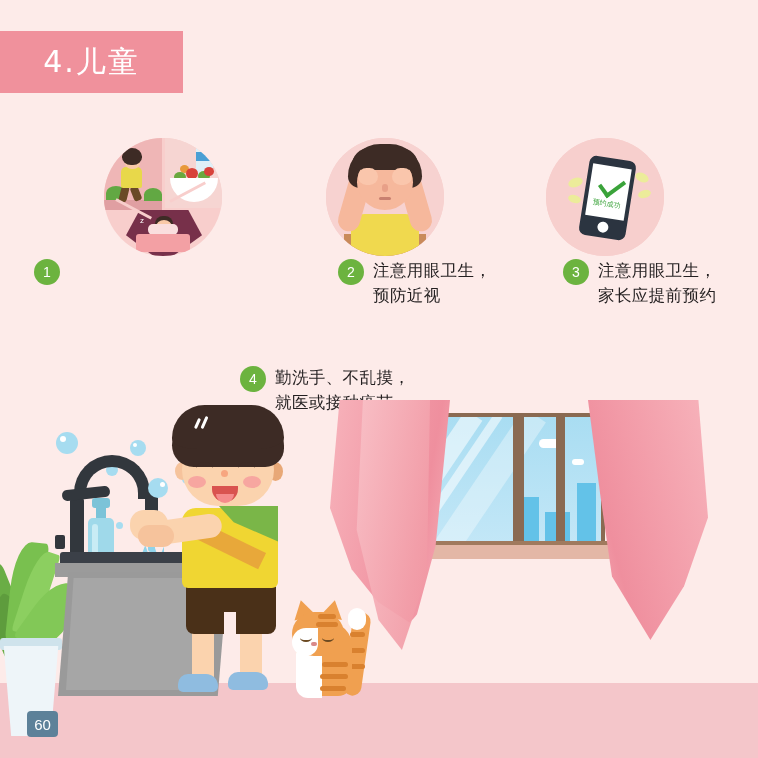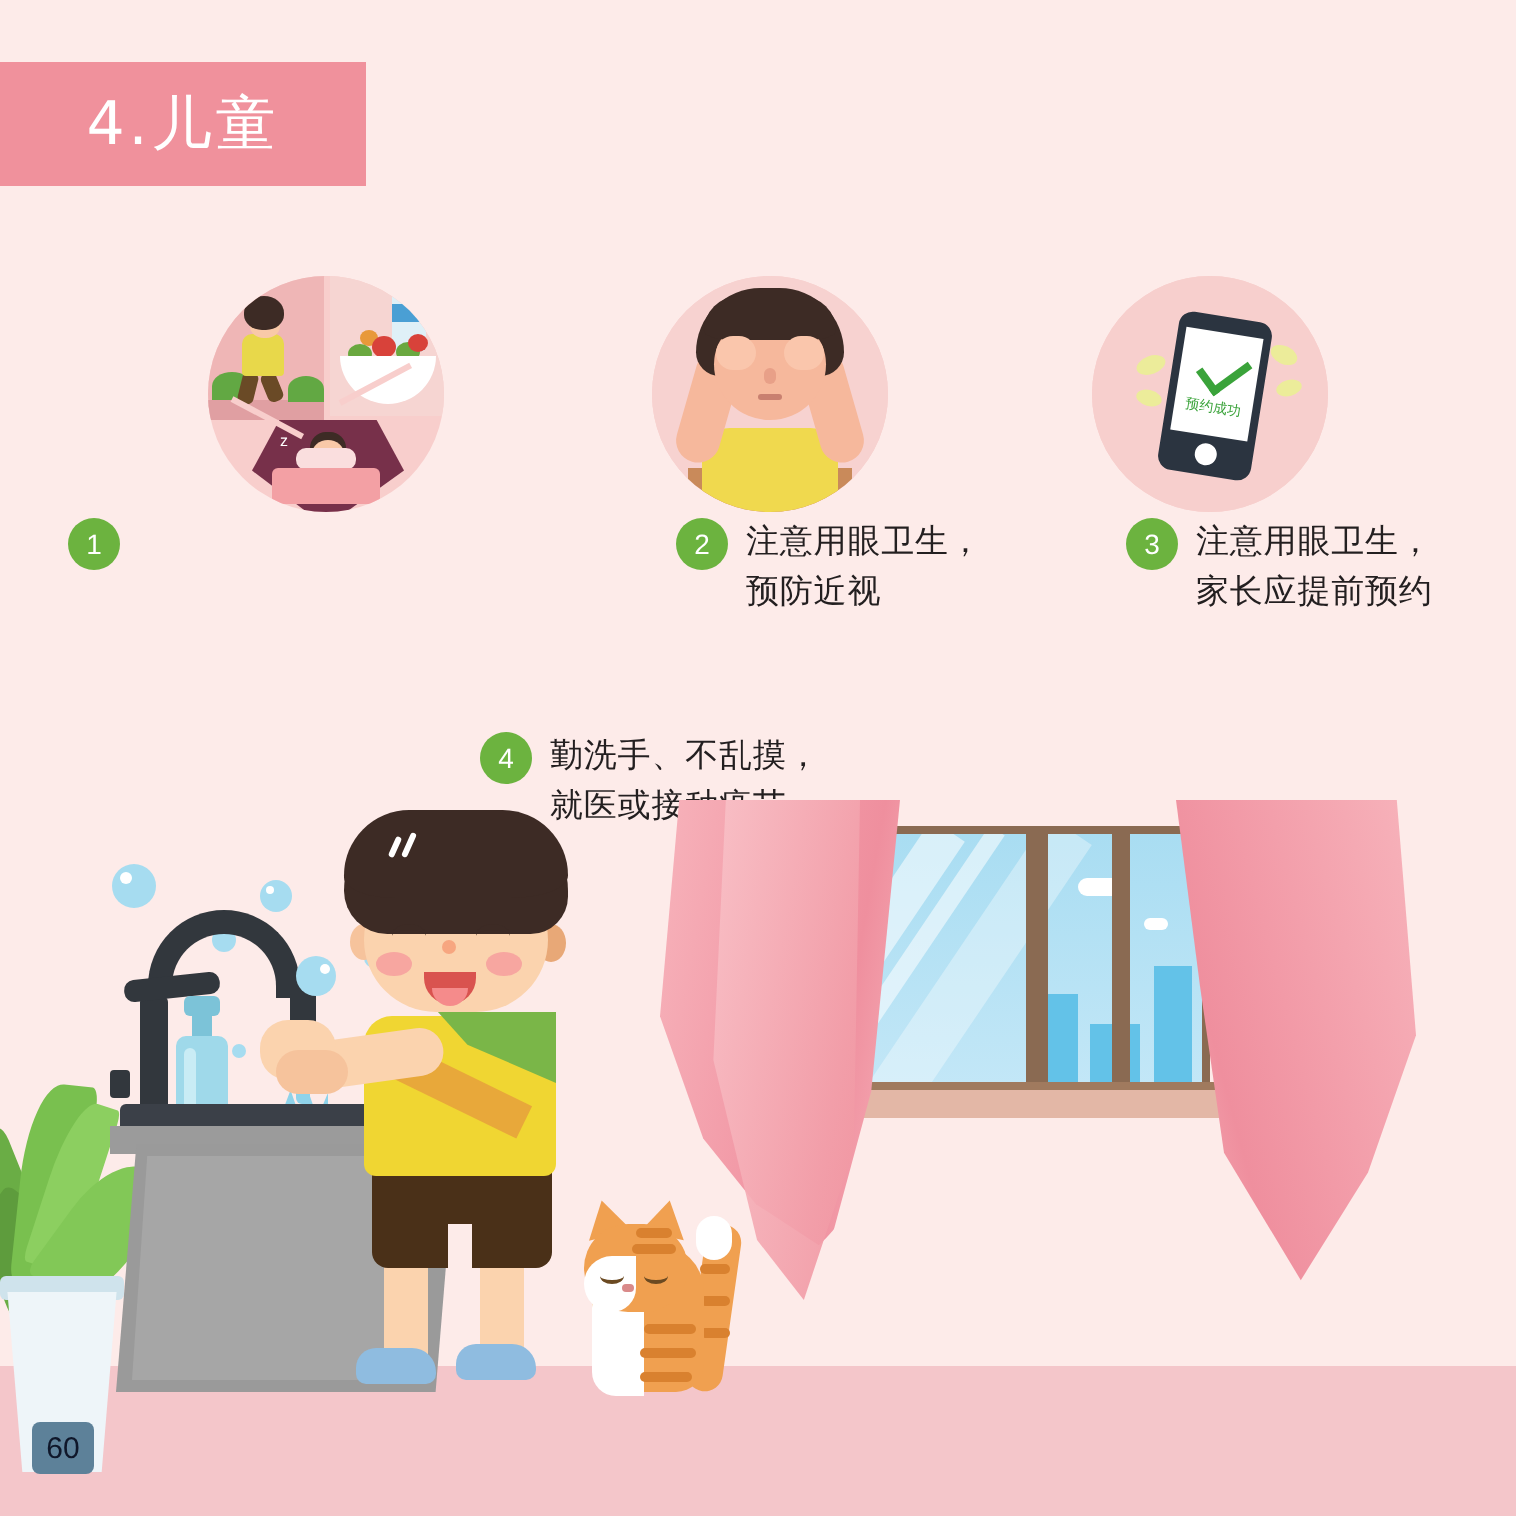--- a/index.html
+++ b/index.html
@@ -260,22 +260,22 @@
   .st2{left:316px;top:222px;width:22px;height:5px;}
   .st3{left:322px;top:262px;width:26px;height:5px;}
   .st4{left:320px;top:274px;width:28px;height:5px;}
   .st5{left:320px;top:286px;width:26px;height:5px;}
   .st6{left:350px;top:232px;width:15px;height:5px;}
   .st7{left:350px;top:248px;width:15px;height:5px;}
   .st8{left:350px;top:264px;width:15px;height:5px;}
 
   
   .page-num{
-    position:absolute;left:16px;top:711px;width:31px;height:26px;background:#5d8199;
-    border-radius:4px;color:#0f172a;font-size:15px;
+    position:absolute;left:27px;top:711px;width:31px;height:26px;background:#5d8199;
+    border-radius:4px;color:#ffffff;font-size:15px;
     display:flex;align-items:center;justify-content:center;
   }
 </style>
 </head>
 <body>
 
 <div id="page">
 
   <div class="banner">
     <span class="banner-text">4.儿童</span>

